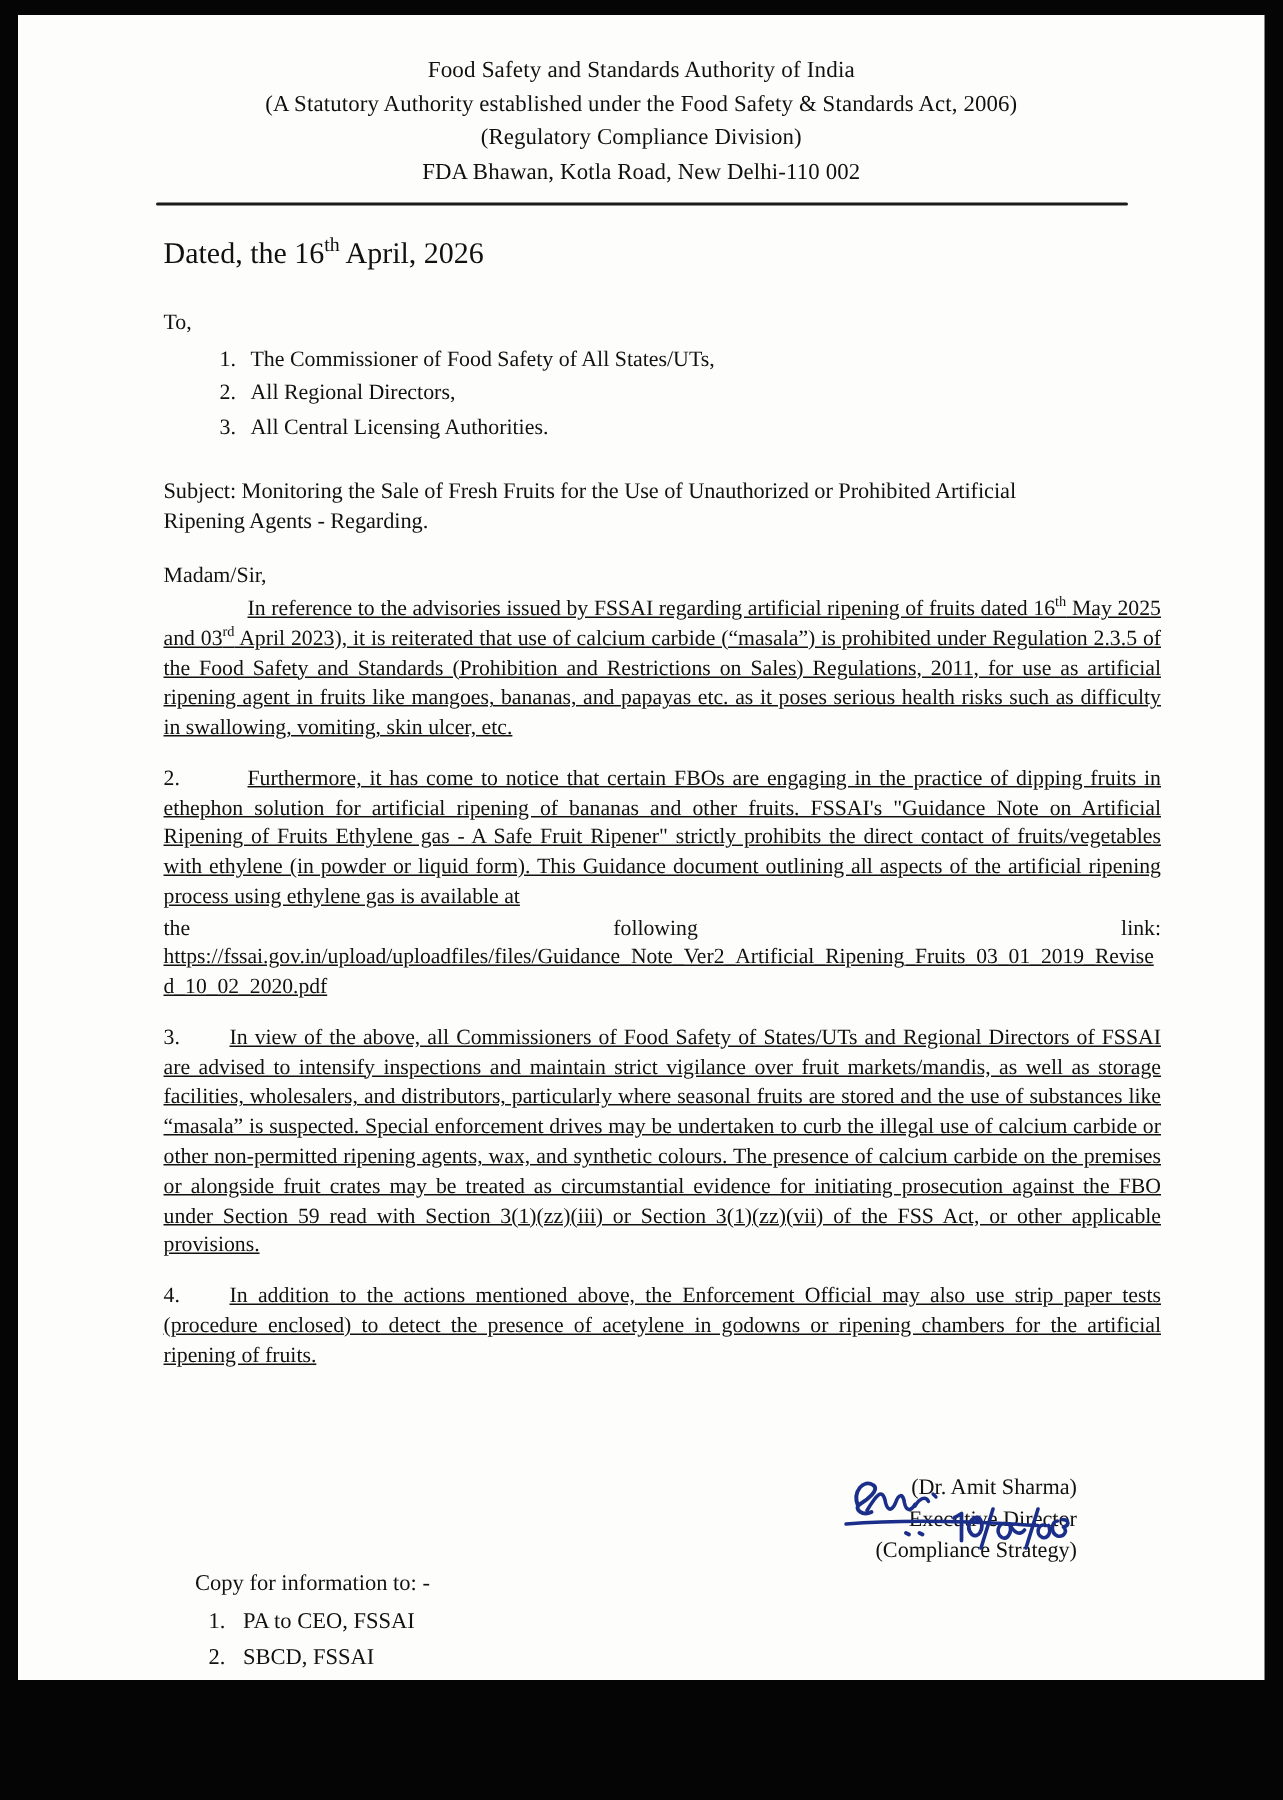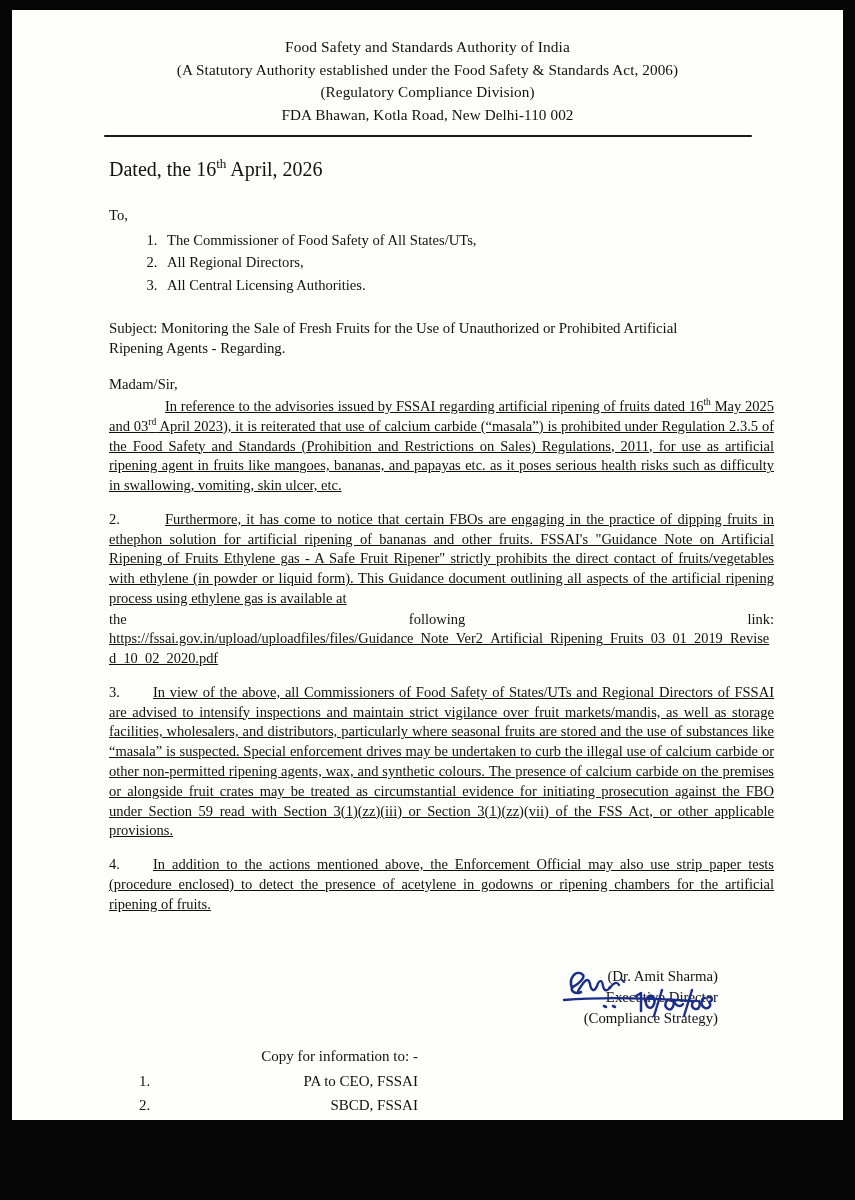--- a/index.html
+++ b/index.html
@@ -165,29 +165,28 @@
     top: -4px;
     width: 190px;
     height: 62px;
     pointer-events: none;
   }
   .sign-name, .sign-desig, .sign-dept {
     font-size: 14.8px;
     line-height: 1.42;
     color: #111;
   }
-  .sign-name { margin-top: 52px; }
+  .sign-name { margin-top: 68px; }
 
   
   .copy-block {
     position: absolute;
     left: 118px;
     top: 1035px;
     color: #111;
-    text-align: right;
   }
   .copy-title {
     font-size: 15px;
     line-height: 1.5;
   }
   ol.copy-list {
     margin: 1px 0 0 0;
     padding-left: 24px;
     list-style: decimal;
   }

